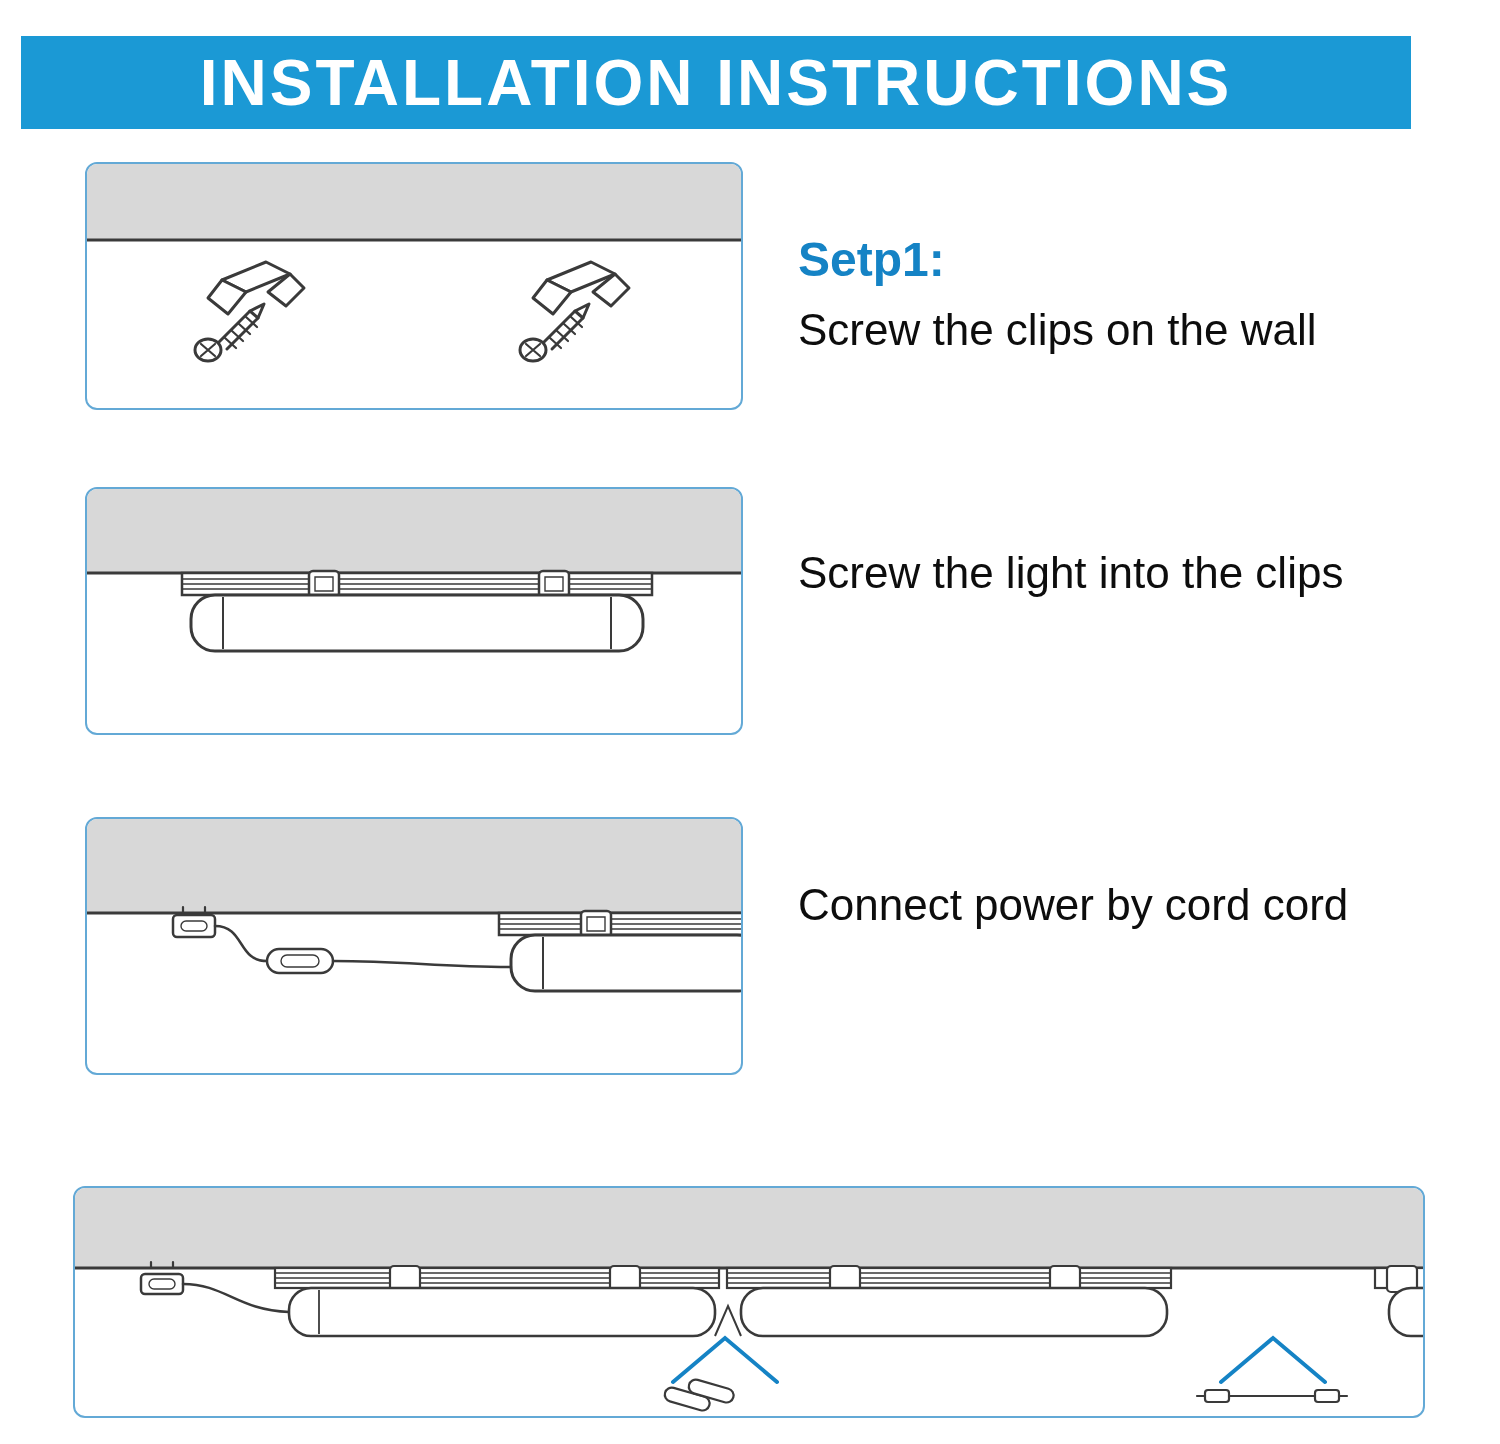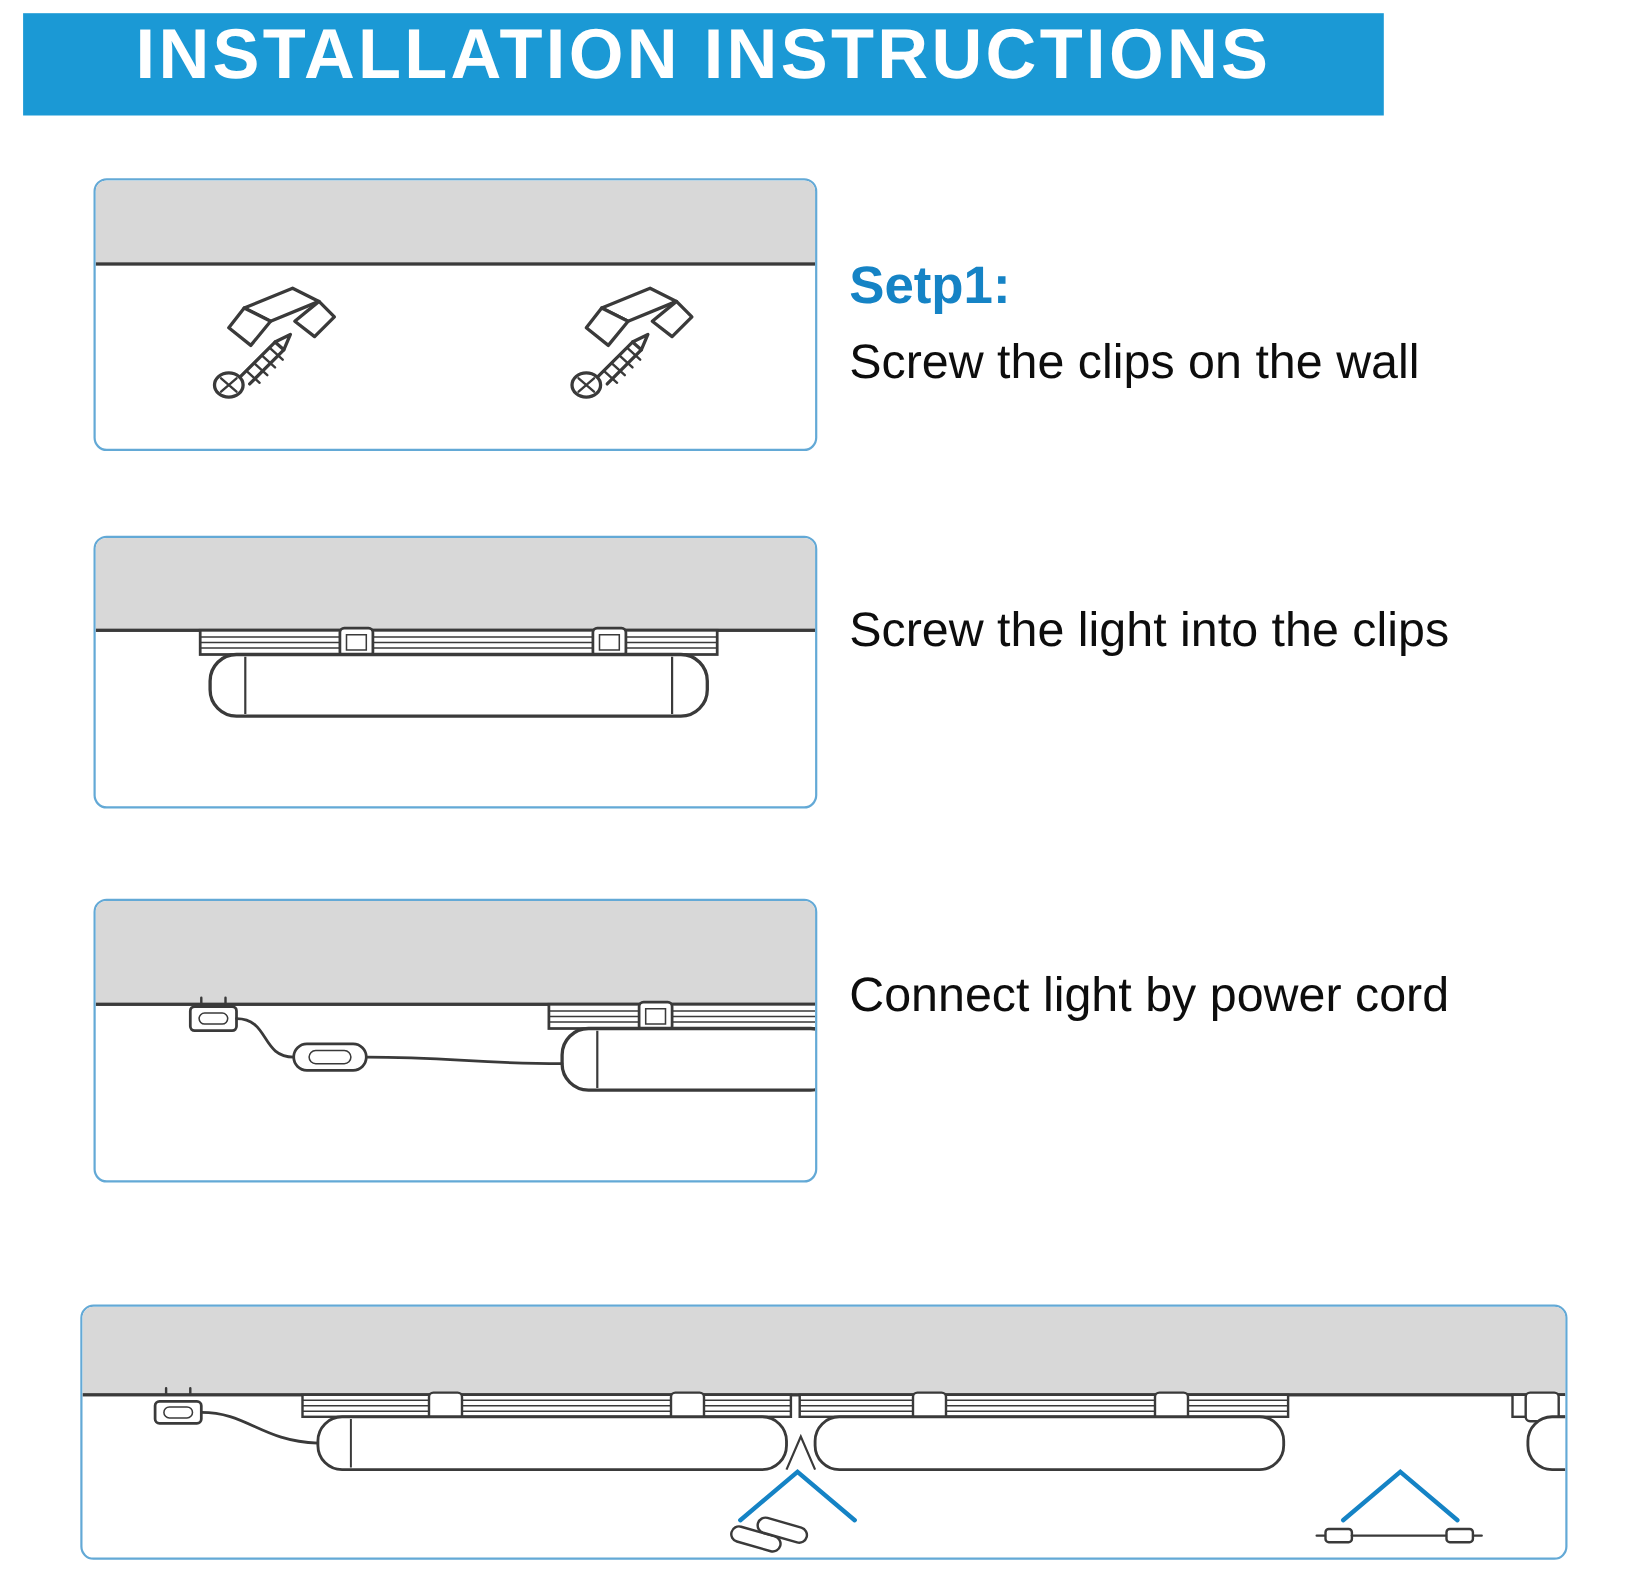--- a/index.html
+++ b/index.html
@@ -1,37 +1,37 @@
 <!DOCTYPE html>
 <html><head>
 <meta charset="utf-8">
 <style>
   * { margin:0; padding:0; box-sizing:border-box; }
   html,body { background:#ffffff; }
   body { font-family:"Liberation Sans", sans-serif; }
   .page { position:relative; width:1500px; height:1444px; background:#ffffff; overflow:hidden; }
 
   .banner {
-    position:absolute; left:21px; top:12px; width:1237px; height:93px;
-    background:#1b99d5; display:flex; justify-content:center;
+    position:absolute; left:21px; top:36px; width:1390px; height:93px;
+    background:#1b99d5; display:flex; align-items:center; justify-content:center;
   }
   .banner h1 {
     color:#ffffff; font-size:64px; font-weight:800; letter-spacing:3px; white-space:nowrap;
   }
 
   .illus-box {
     position:absolute; border:2px solid #63a9d6; border-radius:12px; background:#ffffff; overflow:hidden;
   }
   .box1 { left:85px;  top:162px;  width:658px;  height:248px; }
   .box2 { left:85px;  top:487px;  width:658px;  height:248px; }
   .box3 { left:85px;  top:817px;  width:658px;  height:258px; }
   .box4 { left:73px;  top:1186px; width:1352px; height:232px; }
   .illus-box svg { display:block; }
 
-  .step-text { position:absolute; left:772px; }
+  .step-text { position:absolute; left:798px; }
   .text1 { top:232px; }
   .text2 { top:548px; }
   .text3 { top:880px; }
   .step-label { font-size:48px; font-weight:700; color:#1583c5; margin-bottom:18px; }
   .step-desc  { font-size:44px; font-weight:400; color:#0d0d0d; white-space:nowrap; }
 </style>
 </head>
 <body>
 
 <div class="page">
@@ -103,21 +103,21 @@
   <div class="step-text text1">
     <div class="step-label">Setp1:</div>
     <div class="step-desc">Screw the clips on the wall</div>
   </div>
 
   <div class="step-text text2">
     <div class="step-desc">Screw the light into the clips</div>
   </div>
 
   <div class="step-text text3">
-    <div class="step-desc">Connect light by power cord</div>
+    <div class="step-desc">Connect power by cord cord</div>
   </div>
 
   <div class="illus-box box4">
     <svg viewBox="0 0 1348 228" width="1348" height="228">
       <rect x="-4" y="-4" width="1356" height="84" fill="#d8d8d8" stroke="#3a3a3a" stroke-width="3"></rect>
 
       <g fill="none" stroke="#3a3a3a" stroke-linecap="round">
         <path d="M76,74 v6 M98,74 v6" stroke-width="2.2"></path>
         <rect x="66" y="86" width="42" height="20" rx="4" fill="#ffffff" stroke-width="2.5"></rect>
         <rect x="74" y="91" width="26" height="10" rx="5" stroke-width="1.4"></rect>

